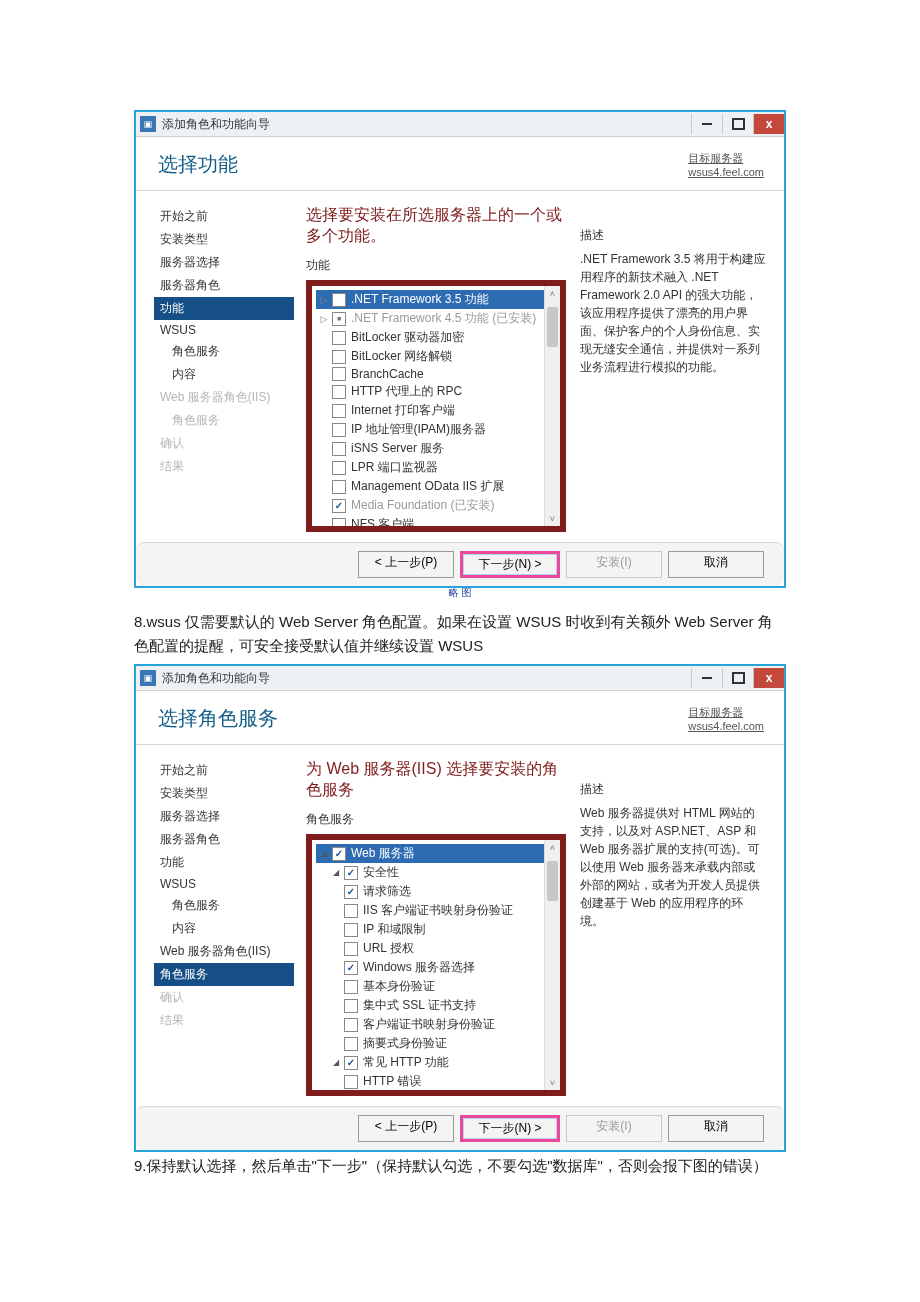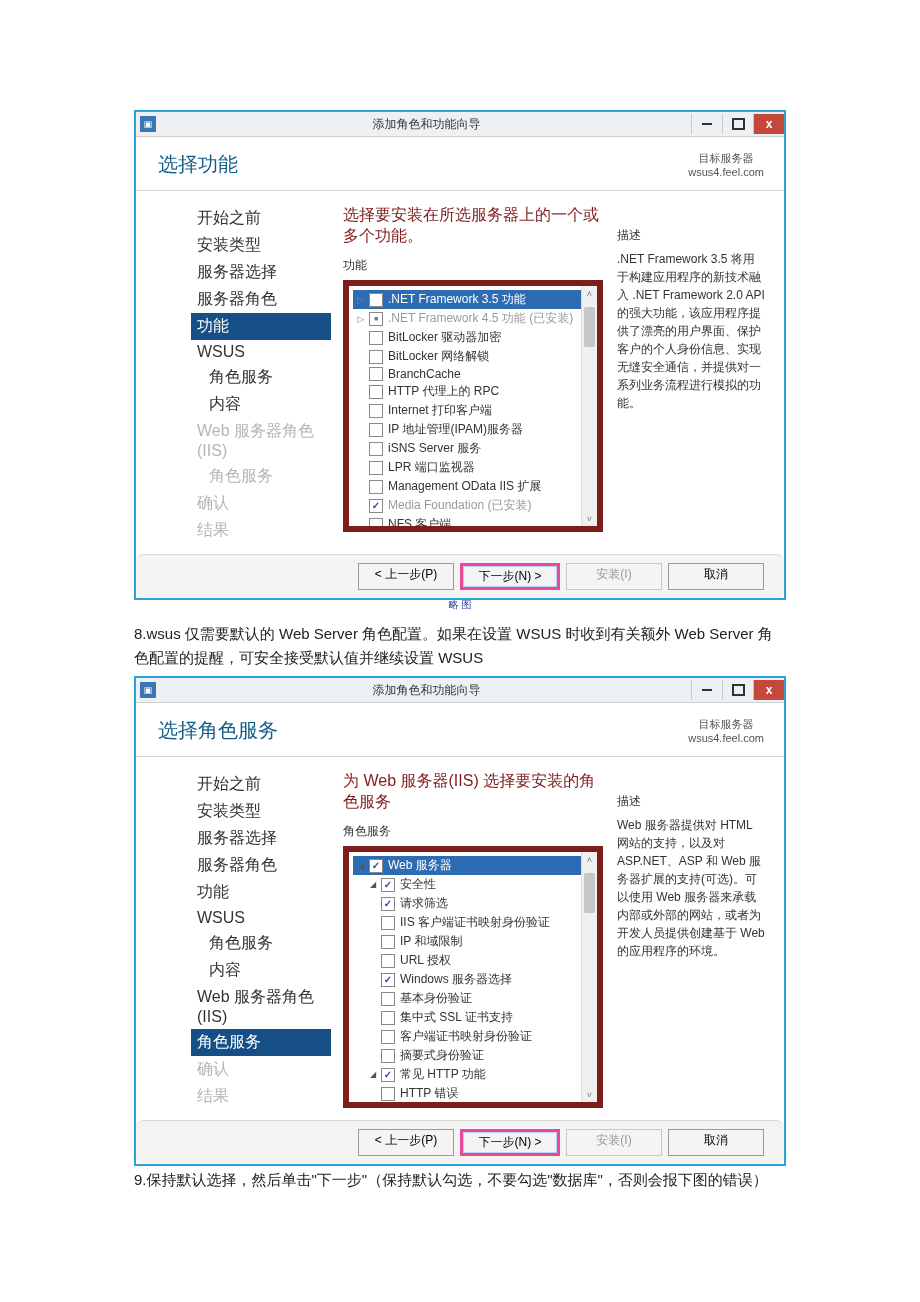--- a/index.html
+++ b/index.html
@@ -22,46 +22,44 @@
     border-bottom: 1px solid #d0d0d0;
     height: 24px;
     padding: 0 0 0 4px;
   }
   .titlebar .icon-box {
     width: 16px; height:16px; background: #3a76b6; margin-right: 6px;
     display:flex; align-items:center; justify-content:center; color:#fff; font-size:9px; border-radius:1px;
   }
   .titlebar-title {
     flex: 1;
-    text-align: center;
     font-size: 12px;
     color: #333;
   }
   .win-btns { display:flex; }
   .win-btn {
     width: 30px; height: 20px; display:flex; align-items:center; justify-content:center;
     font-size: 12px; color:#333; border-left:1px solid #c8c8c8;
   }
   .win-btn.close { background:#c5483d; color:#fff; font-weight:bold; }
   .win-btn.min::before { content:""; display:block; width:10px; border-bottom:2px solid #333; }
   .win-btn.max::before { content:""; display:block; width:9px; height:8px; border:2px solid #333; }
   .header-area {
     border-bottom: 1px solid #d6d6d6;
     padding: 14px 20px 12px 22px;
     display:flex; justify-content: space-between; align-items:flex-end;gap:32px;
   }
   .header-title { color:#145f88; font-size: 20px; font-weight: 300; }
-  .header-right { text-align: center; font-size: 11px; color:#555; }
+  .header-right { text-align: left; font-size: 11px; color:#555;text-decoration:underline; }
   .body-row { display:flex; min-height: 306px; }
   .sidebar {
     width: 140px;
     padding: 14px 6px 10px 18px;
     border-right: none;
-    font-size: 16px;
-    margin-left: 37px;
+    font-size: 12px;
   }
   .side-item { padding: 3px 0 3px 6px; color:#333; }
   .side-item.sub { padding-left: 18px; }
   .side-item.dim { color:#b5b5b5; }
   .side-item.sel {
     background: #164f86;
     color: #fff;
     padding-left:6px;
   }
   .main {

